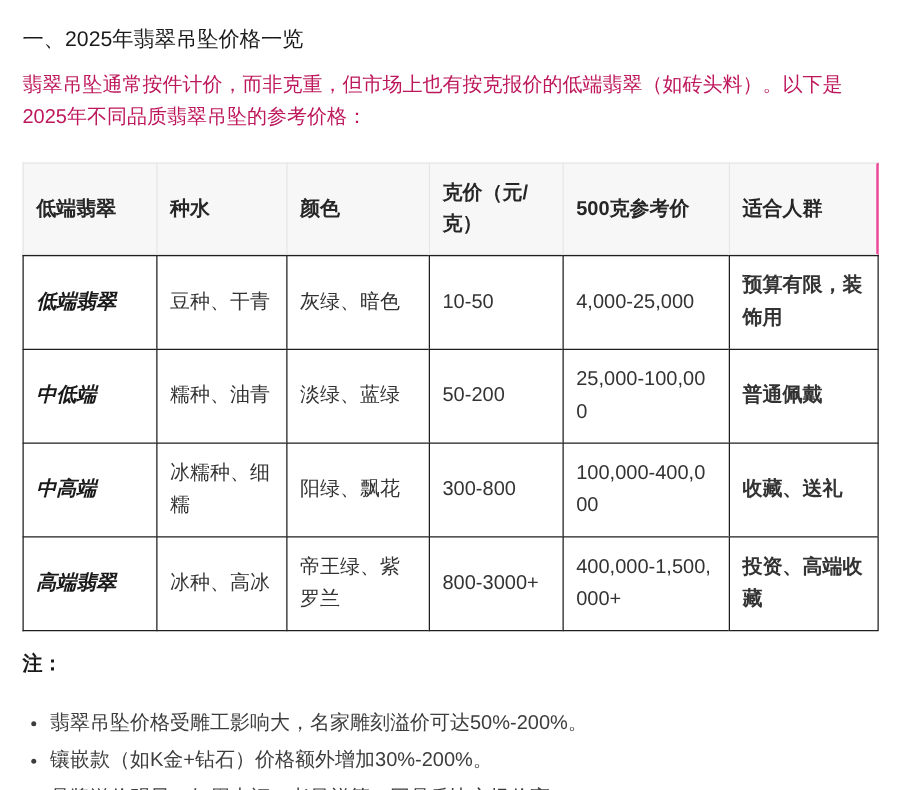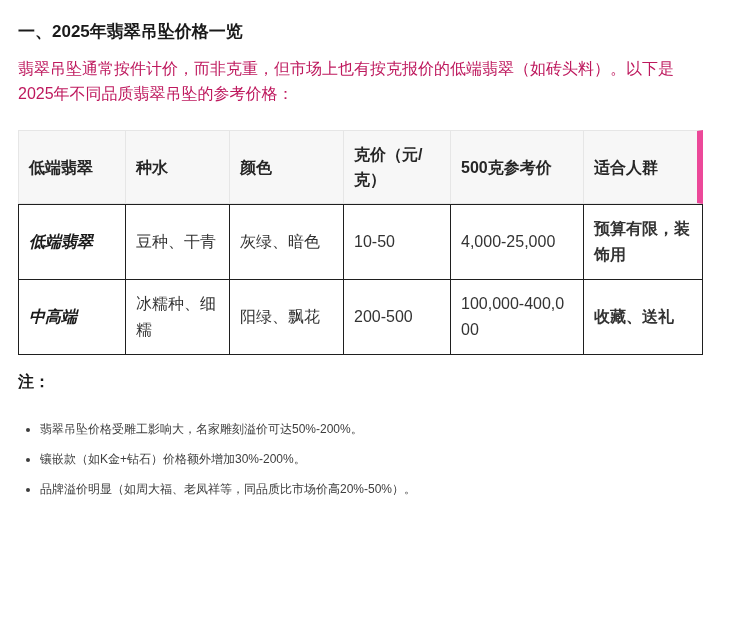--- a/index.html
+++ b/index.html
@@ -7,21 +7,21 @@
     width: 729px; height: 632px;
     background: #ffffff;
     font-family: "Liberation Sans", "DejaVu Sans", sans-serif;
     color: #3d3d3d;
     overflow: hidden;
   }
   .page { padding: 14px 26px 0 18px; }
 
   .doc-title {
     font-size: 17px;
-    font-weight: bold;
+    font-weight: normal;
     color: #1a1a1a;
     margin: 6px 0 12px 0;
     line-height: 24px;
   }
 
   .intro {
     font-size: 16px;
     line-height: 25px;
     color: #be185d;
     margin: 0 0 24px 0;
@@ -40,21 +40,21 @@
     border-bottom: 1px solid #e6e6e6;
     font-weight: bold;
     text-align: left;
     vertical-align: middle;
     padding: 11px 10px;
     font-size: 16px;
     line-height: 25px;
     color: #262626;
     word-break: break-all;
   }
-  .price-table th:last-child { border-right: 6px solid #ec4899; }
+  .price-table th:last-child { border-right: 2px solid #ec4899; }
 
   .price-table td {
     border-top: 1px solid #1f1f1f;
     border-left: 1px solid #1f1f1f;
     padding: 11px 10px;
     font-size: 16px;
     line-height: 26px;
     vertical-align: middle;
     word-break: break-all;
     color: #333333;
@@ -70,21 +70,21 @@
     color: #1a1a1a;
     line-height: 22px;
   }
 
   ul.notes-list {
     margin: 26px 0 0 0;
     padding-left: 22px;
     list-style: disc;
   }
   ul.notes-list li {
-    font-size: 12px;
+    font-size: 16px;
     line-height: 20px;
     margin-bottom: 10px;
     color: #3d3d3d;
   }
 </style>
 </head>
 <body>
 
 <div class="page">
 
@@ -114,26 +114,42 @@
     <tbody>
       <tr>
         <td class="grade">低端翡翠</td>
         <td>豆种、干青</td>
         <td>灰绿、暗色</td>
         <td>10-50</td>
         <td>4,000-25,000</td>
         <td>预算有限，装饰用</td>
       </tr>
       <tr>
+        <td class="grade">中低端</td>
+        <td>糯种、油青</td>
+        <td>淡绿、蓝绿</td>
+        <td>50-200</td>
+        <td>25,000-100,000</td>
+        <td>普通佩戴</td>
+      </tr>
+      <tr>
         <td class="grade">中高端</td>
         <td>冰糯种、细糯</td>
         <td>阳绿、飘花</td>
-        <td>200-500</td>
+        <td>300-800</td>
         <td>100,000-400,000</td>
         <td>收藏、送礼</td>
+      </tr>
+      <tr>
+        <td class="grade">高端翡翠</td>
+        <td>冰种、高冰</td>
+        <td>帝王绿、紫罗兰</td>
+        <td>800-3000+</td>
+        <td>400,000-1,500,000+</td>
+        <td>投资、高端收藏</td>
       </tr>
     </tbody>
   </table>
 
   <p class="notes-heading">注：</p>
 
   <ul class="notes-list">
     <li>翡翠吊坠价格受雕工影响大，名家雕刻溢价可达50%-200%。</li>
     <li>镶嵌款（如K金+钻石）价格额外增加30%-200%。</li>
     <li>品牌溢价明显（如周大福、老凤祥等，同品质比市场价高20%-50%）。</li>

